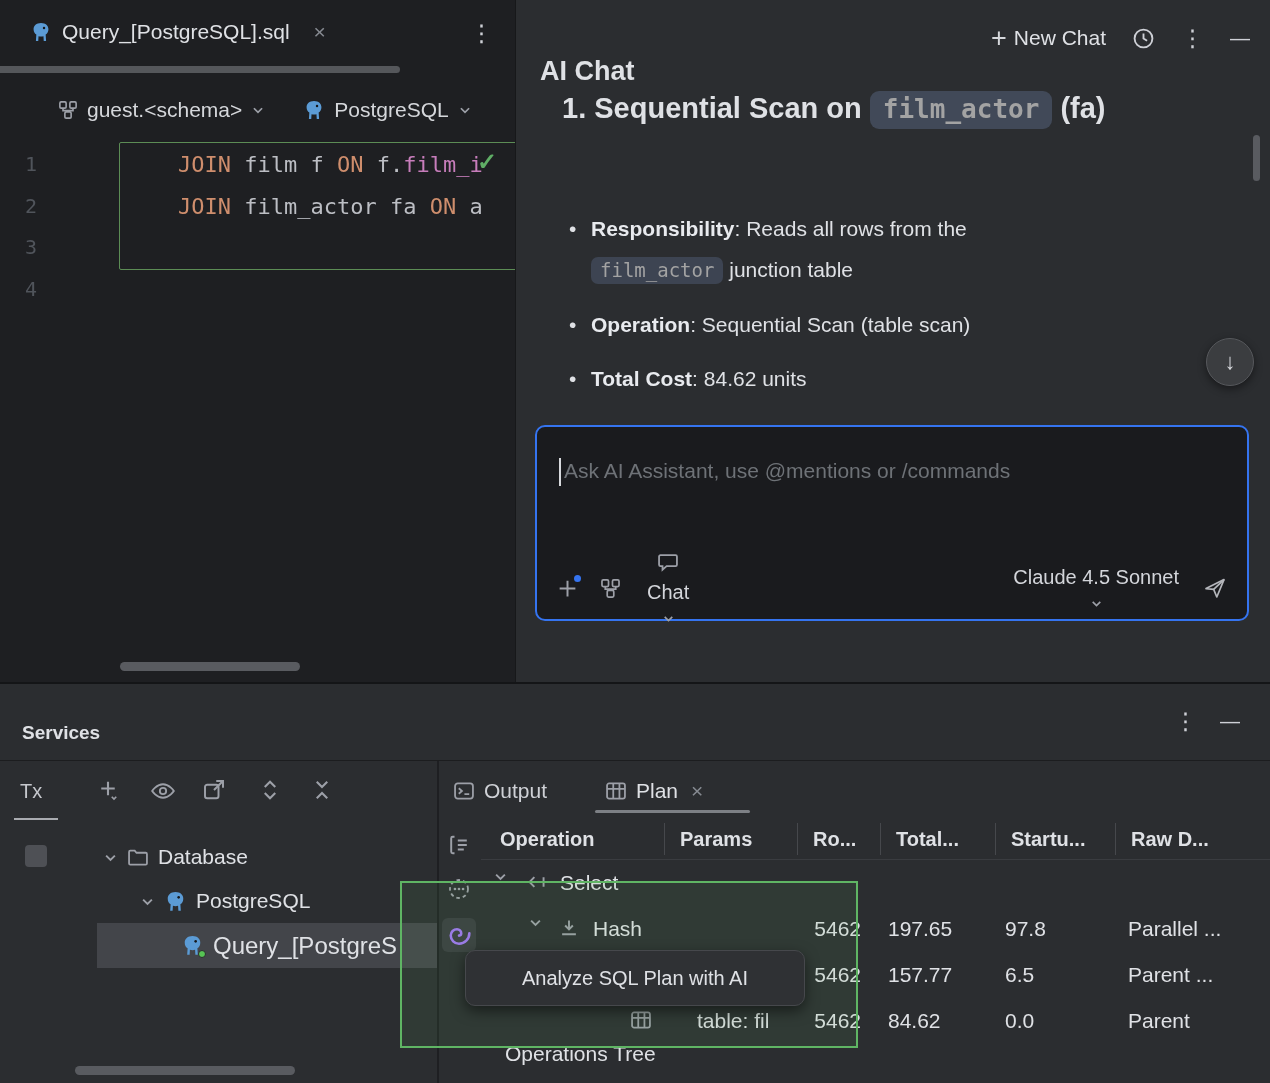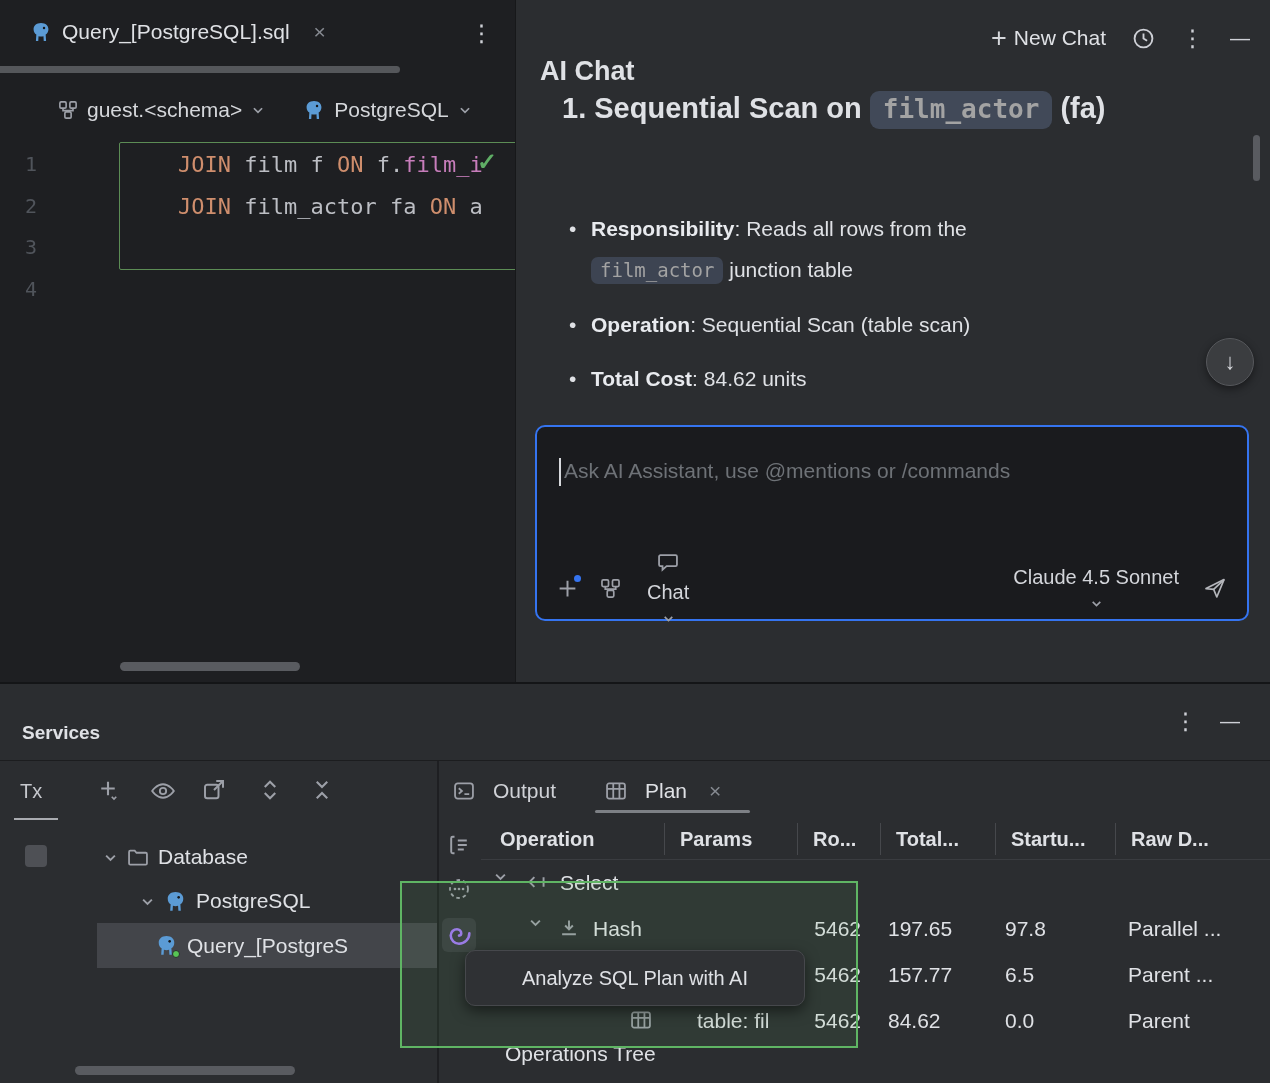--- a/index.html
+++ b/index.html
@@ -83,27 +83,27 @@
   .svc-minim { position:absolute; left:1220px; top:28px; }
   .svc-header-line { position:absolute; left:0; top:78px; width:100%; height:1px; background:#1c1d1f; }
   .svc-divider { position:absolute; left:437px; top:79px; bottom:0; width:2px; background:#1e1f22; }
 
   .svc-tool { position:absolute; cursor:pointer; color:#9da0a8; }
   .tx-label { font-size:20px; color:#c6c8cd; }
   .tx-underline { position:absolute; left:14px; top:136px; width:44px; height:2px; background:#a9abb0; }
   .gray-square { position:absolute; left:25px; top:163px; width:22px; height:22px; background:#4e5055; border-radius:4px; }
   .tree-row { position:absolute; height:42px; display:flex; align-items:center; gap:9px; font-size:21px; color:#dfe1e5; cursor:pointer; }
   .tree-sel { position:absolute; left:97px; top:241px; width:340px; height:45px; background:#43454a; overflow:hidden;
-        display:flex; align-items:center; gap:9px; padding-left:58px; font-size:21px; color:#dfe1e5; cursor:pointer; }
+        display:flex; align-items:center; gap:9px; padding-left:84px; font-size:24px; color:#dfe1e5; cursor:pointer; }
   .pg-wrap { position:relative; }
   .green-dot { position:absolute; right:-2px; bottom:-1px; width:8px; height:8px; border-radius:50%; background:#57c454; border:1px solid #2b2d30; }
   .svc-hscroll { position:absolute; left:75px; top:384px; width:220px; height:9px; background:#595b60; border-radius:5px; }
 
   .svc-right { position:absolute; left:437px; top:0; right:0; bottom:0; }
-  .svc-tab { position:absolute; top:88px; height:42px; display:flex; align-items:center; gap:18px; cursor:pointer; }
+  .svc-tab { position:absolute; top:88px; height:42px; display:flex; align-items:center; gap:9px; cursor:pointer; }
   .svc-tab-label { font-size:21px; color:#cfd1d6; }
   .svc-tab.active .svc-tab-label { color:#dfe1e5; }
   .tab-underline { position:absolute; left:158px; top:128px; width:155px; height:3px; background:#7d8085; border-radius:2px; }
   .plan-strip-icon { position:absolute; left:5px; width:34px; height:34px; display:flex; align-items:center; justify-content:center; cursor:pointer; }
   .ai-strip { background:#393b40; border-radius:6px; }
   .phead { position:absolute; left:44px; top:136px; right:0; height:42px; border-bottom:1px solid #3a3c40; }
   .ph { position:absolute; line-height:42px; font-size:20px; font-weight:700; color:#dfe1e5; white-space:nowrap; }
   .psep { position:absolute; top:5px; height:32px; width:1px; background:#46484c; }
   .prow { position:absolute; left:0; right:0; height:46px; }
   .prow span { position:absolute; top:0; line-height:46px; font-size:21px; color:#dfe1e5; white-space:nowrap; }

